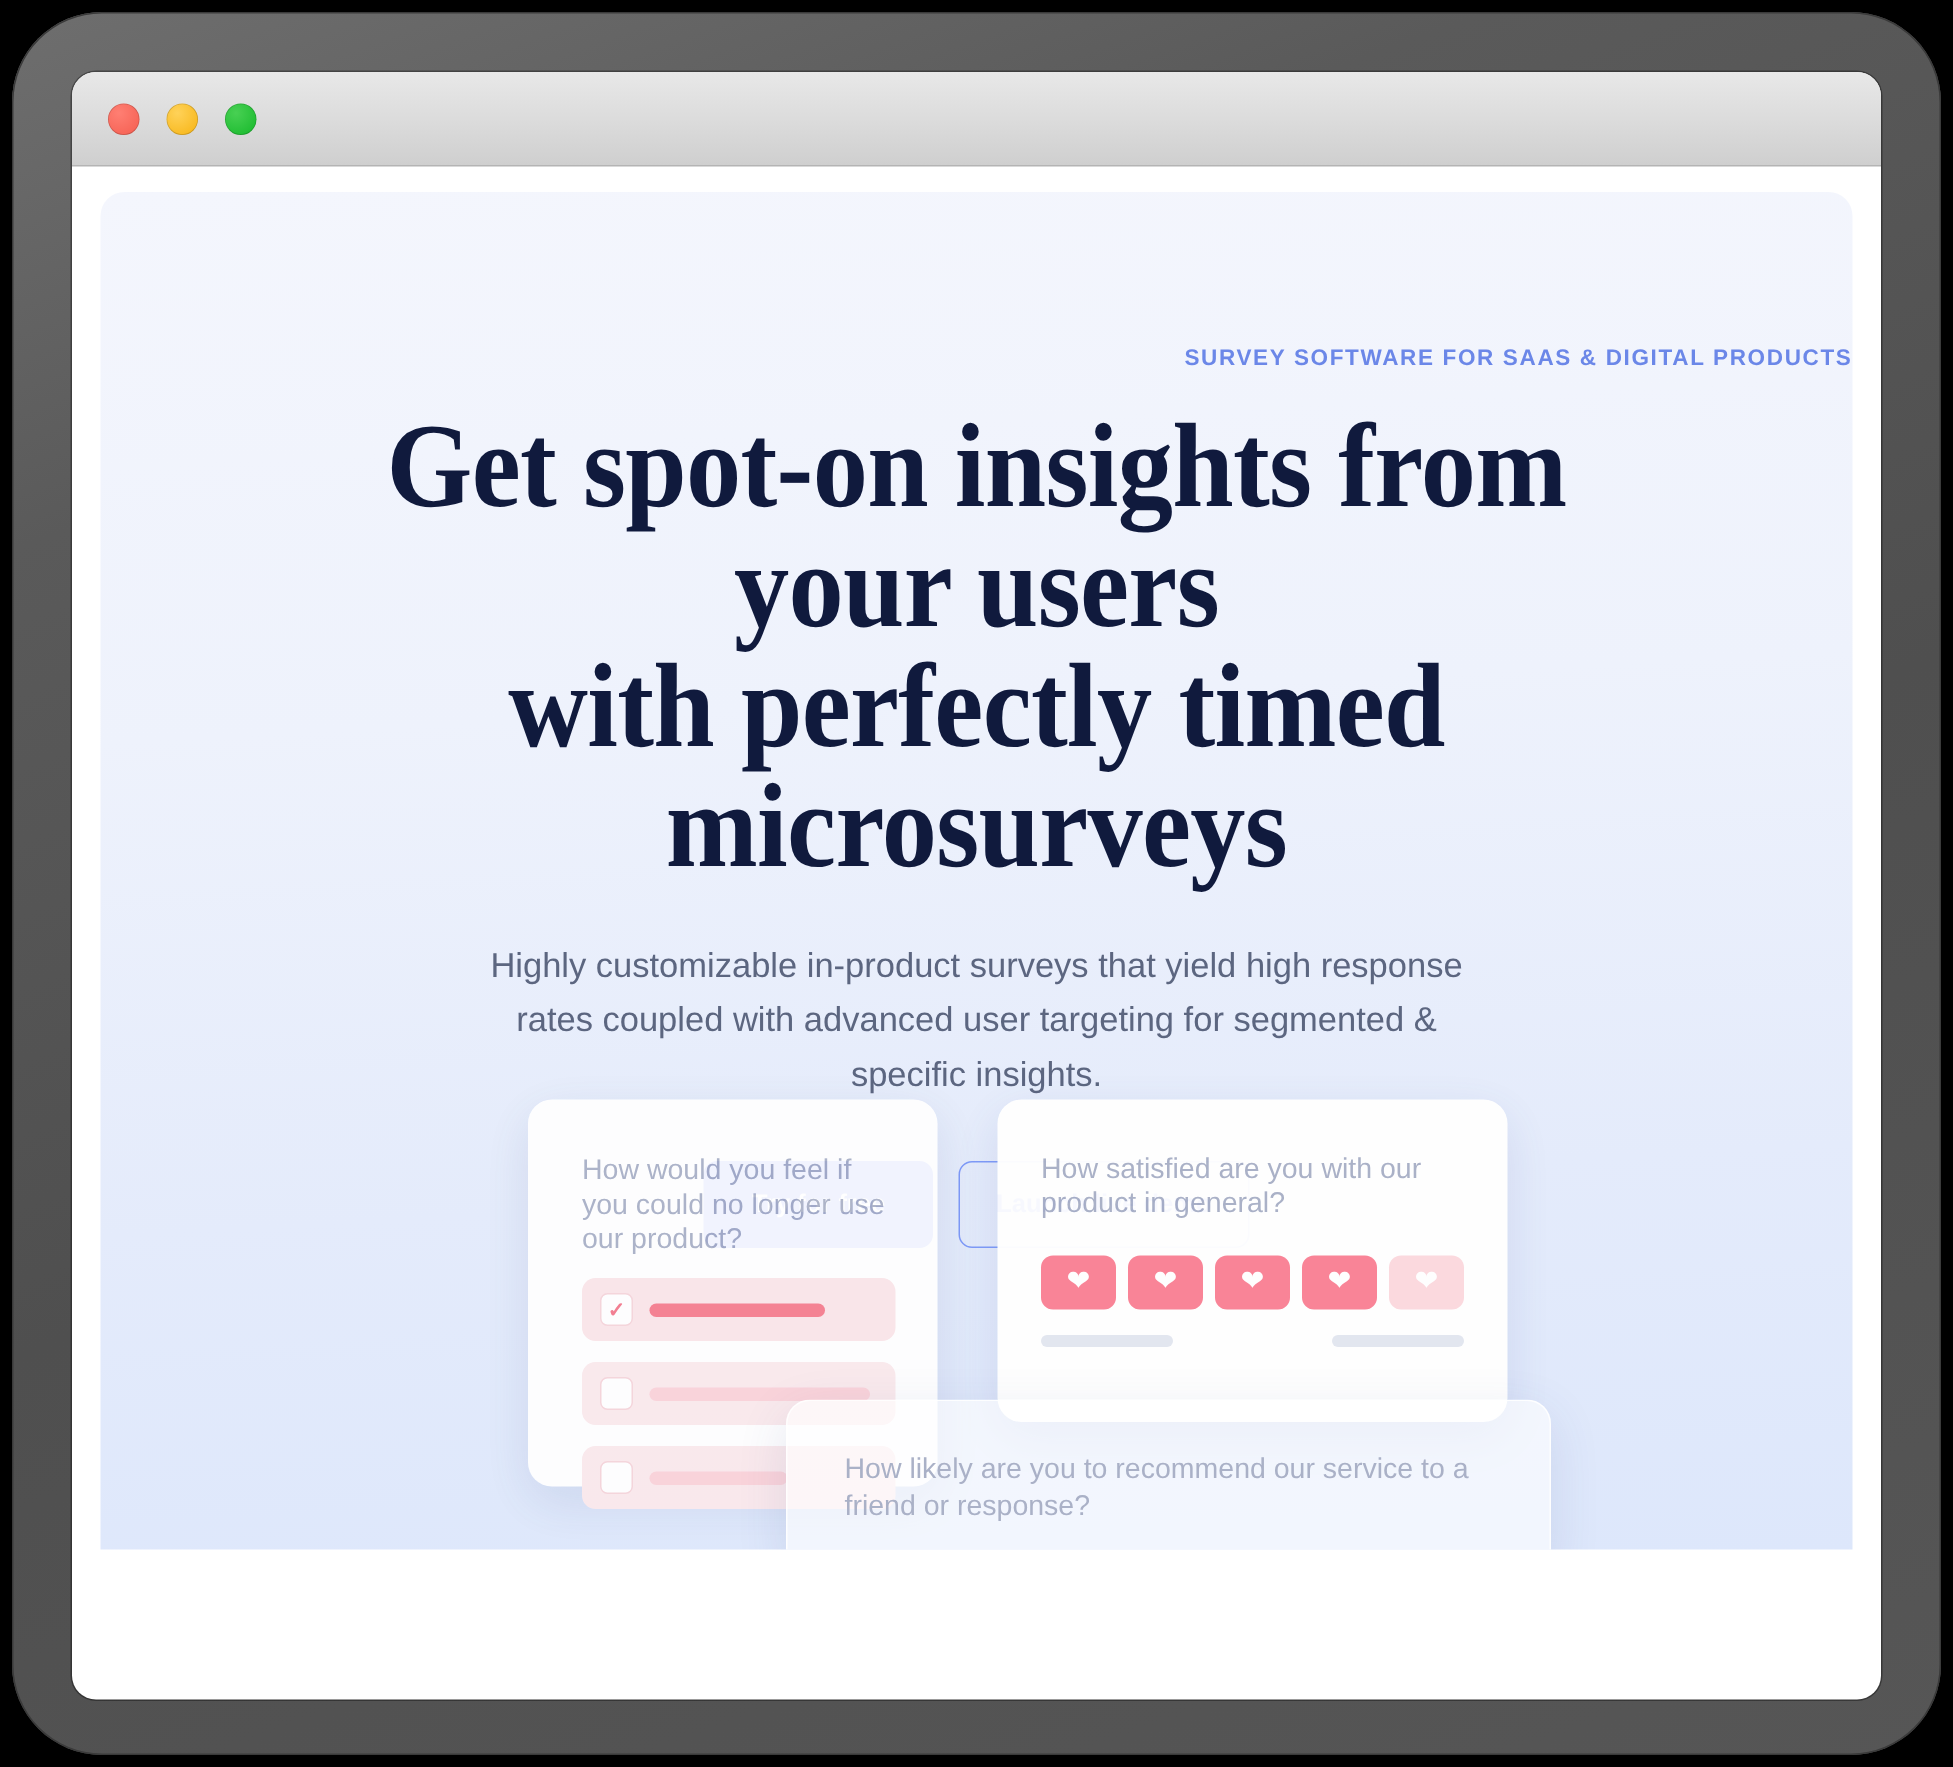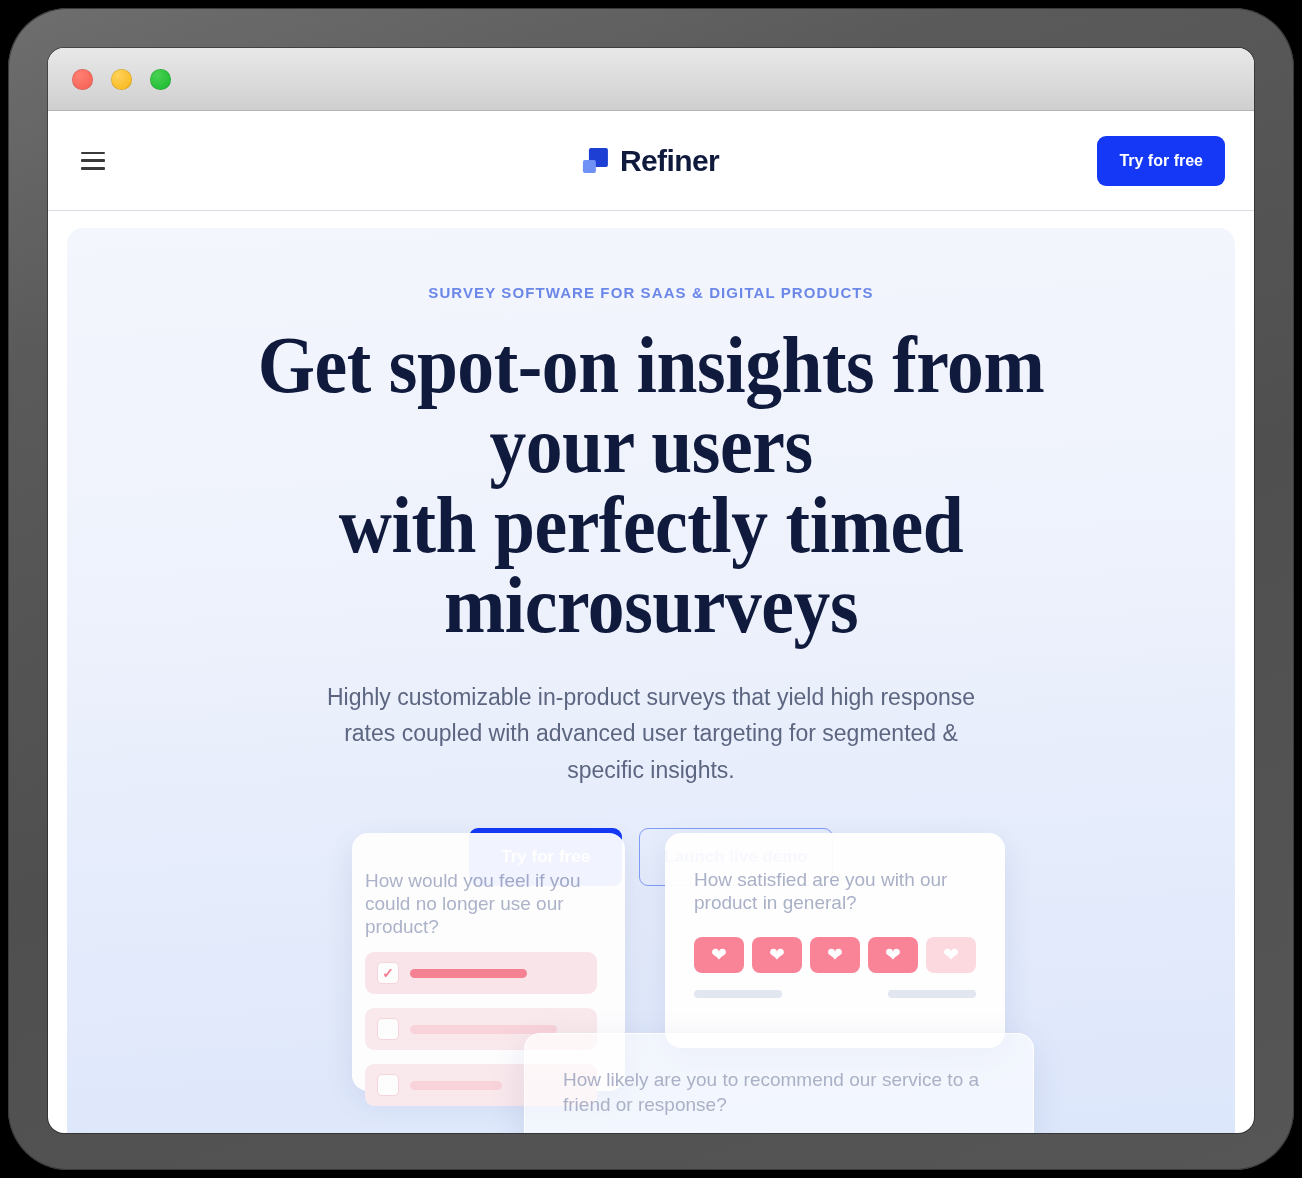--- a/index.html
+++ b/index.html
@@ -147,22 +147,22 @@
   
   .hero {
     position: relative;
     margin: 17px 19px 0 19px;
     height: 905px;
     border-radius: 16px 16px 0 0;
     background: linear-gradient(177deg, #f4f6fd 0%, #eef2fc 38%, #e4ebfb 72%, #dde7fb 100%);
     overflow: hidden;
   }
   .hero-eyebrow {
-    text-align: center;
-    margin-top: 56px;
+    text-align: right;
+    margin-top: 102px;
     font-size: 15px;
     font-weight: 700;
     letter-spacing: 1.1px;
     color: #6b87e8;
   }
   .hero-title {
     margin: 24px auto 0 auto;
     width: 1030px;
     text-align: center;
     font-family: "Liberation Serif", serif;
@@ -230,21 +230,21 @@
     color: #a9b0c6;
   }
 
   
   .card-1 {
     left: 285px;
     top: 0px;
     width: 273px;
     height: 258px;
     background: #ffffff;
-    padding: 37px 28px 0 13px;
+    padding: 37px 28px 0 36px;
     opacity: 0.94;
   }
   .opt-row {
     margin-top: 14px;
     height: 42px;
     border-radius: 9px;
     display: flex;
     align-items: center;
     padding-left: 12px;
     box-sizing: border-box;
@@ -340,37 +340,20 @@
 
 <div class="device">
   <div class="device-inner">
 
     <div class="titlebar">
       <div class="dot dot-close"></div>
       <div class="dot dot-min"></div>
       <div class="dot dot-max"></div>
     </div>
 
-    <div class="site-header">
-      <div class="hamburger">
-        <span></span>
-        <span></span>
-        <span></span>
-      </div>
-
-      <div class="brand">
-        <span class="brand-mark">
-          <span class="sq-dark"></span>
-          <span class="sq-light"></span>
-        </span>
-        <span class="brand-name">Refiner</span>
-      </div>
-
-      <button class="header-cta">Try for free</button>
-    </div>
 
     <div class="hero">
 
       <div class="hero-eyebrow">SURVEY SOFTWARE FOR SAAS &amp; DIGITAL PRODUCTS</div>
 
       <h1 class="hero-title">
         <span>Get spot-on insights from your users</span><br>
         <span>with perfectly timed microsurveys</span>
       </h1>
 

